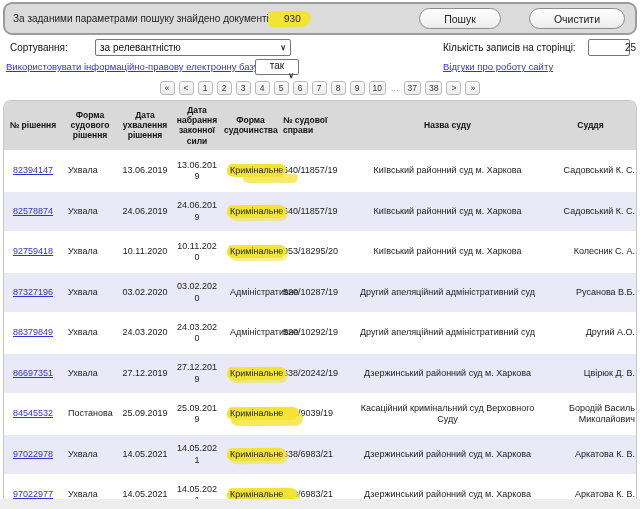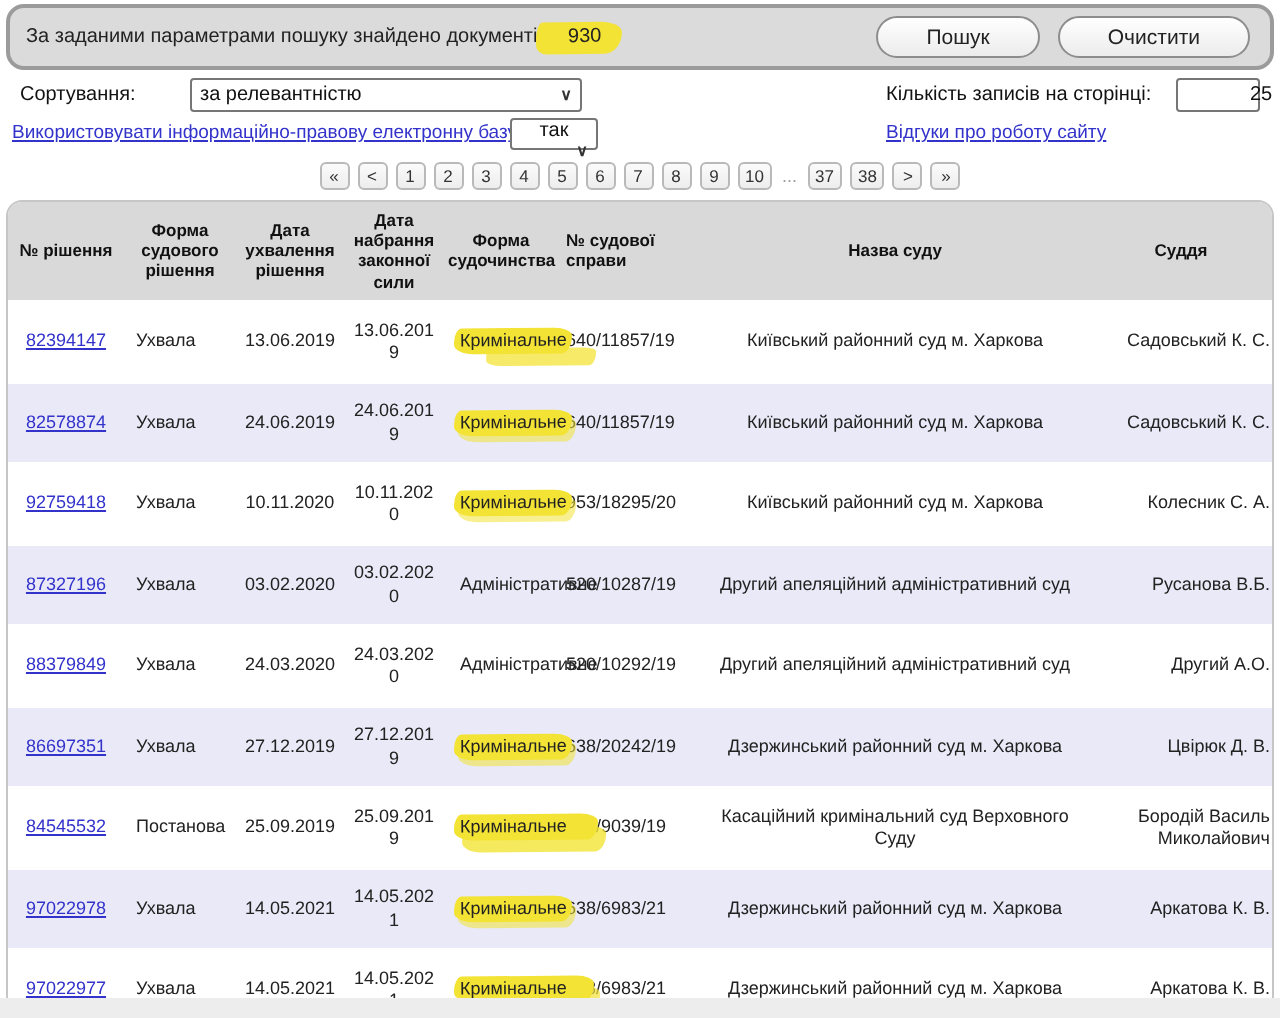--- a/index.html
+++ b/index.html
@@ -22,21 +22,21 @@
     background:#dbdbdb;border:2px solid #9b9b9b;border-radius:9px;
     display:flex;align-items:center;padding:0 8px;
   }
   .summary-text{font-size:10px;color:#222;white-space:nowrap;}
   .count-hl{
     display:inline-block;background:var(--highlight);
     padding:2px 10px 3px 16px;margin-left:-12px;
     border-radius:4px 12px 10px 6px / 10px 6px 12px 5px;
     transform:rotate(-.8deg);
   }
-  .topbar-buttons{margin-left:auto;display:flex;gap:9px;padding-right:2px;justify-content:space-between;}
+  .topbar-buttons{margin-left:auto;display:flex;gap:28px;padding-right:2px;justify-content:space-between;}
   .pill-btn{
     font-family:"Liberation Sans", sans-serif;
     font-size:10.5px;color:#222;
     height:21px;padding:0 24px;
     border:1px solid #8d8d8d;border-radius:11px;
     background:linear-gradient(#ffffff,#ececec);
     cursor:pointer;white-space:nowrap;
   }
   
   .ctl-label{position:absolute;font-size:10px;color:#111;white-space:nowrap;}

